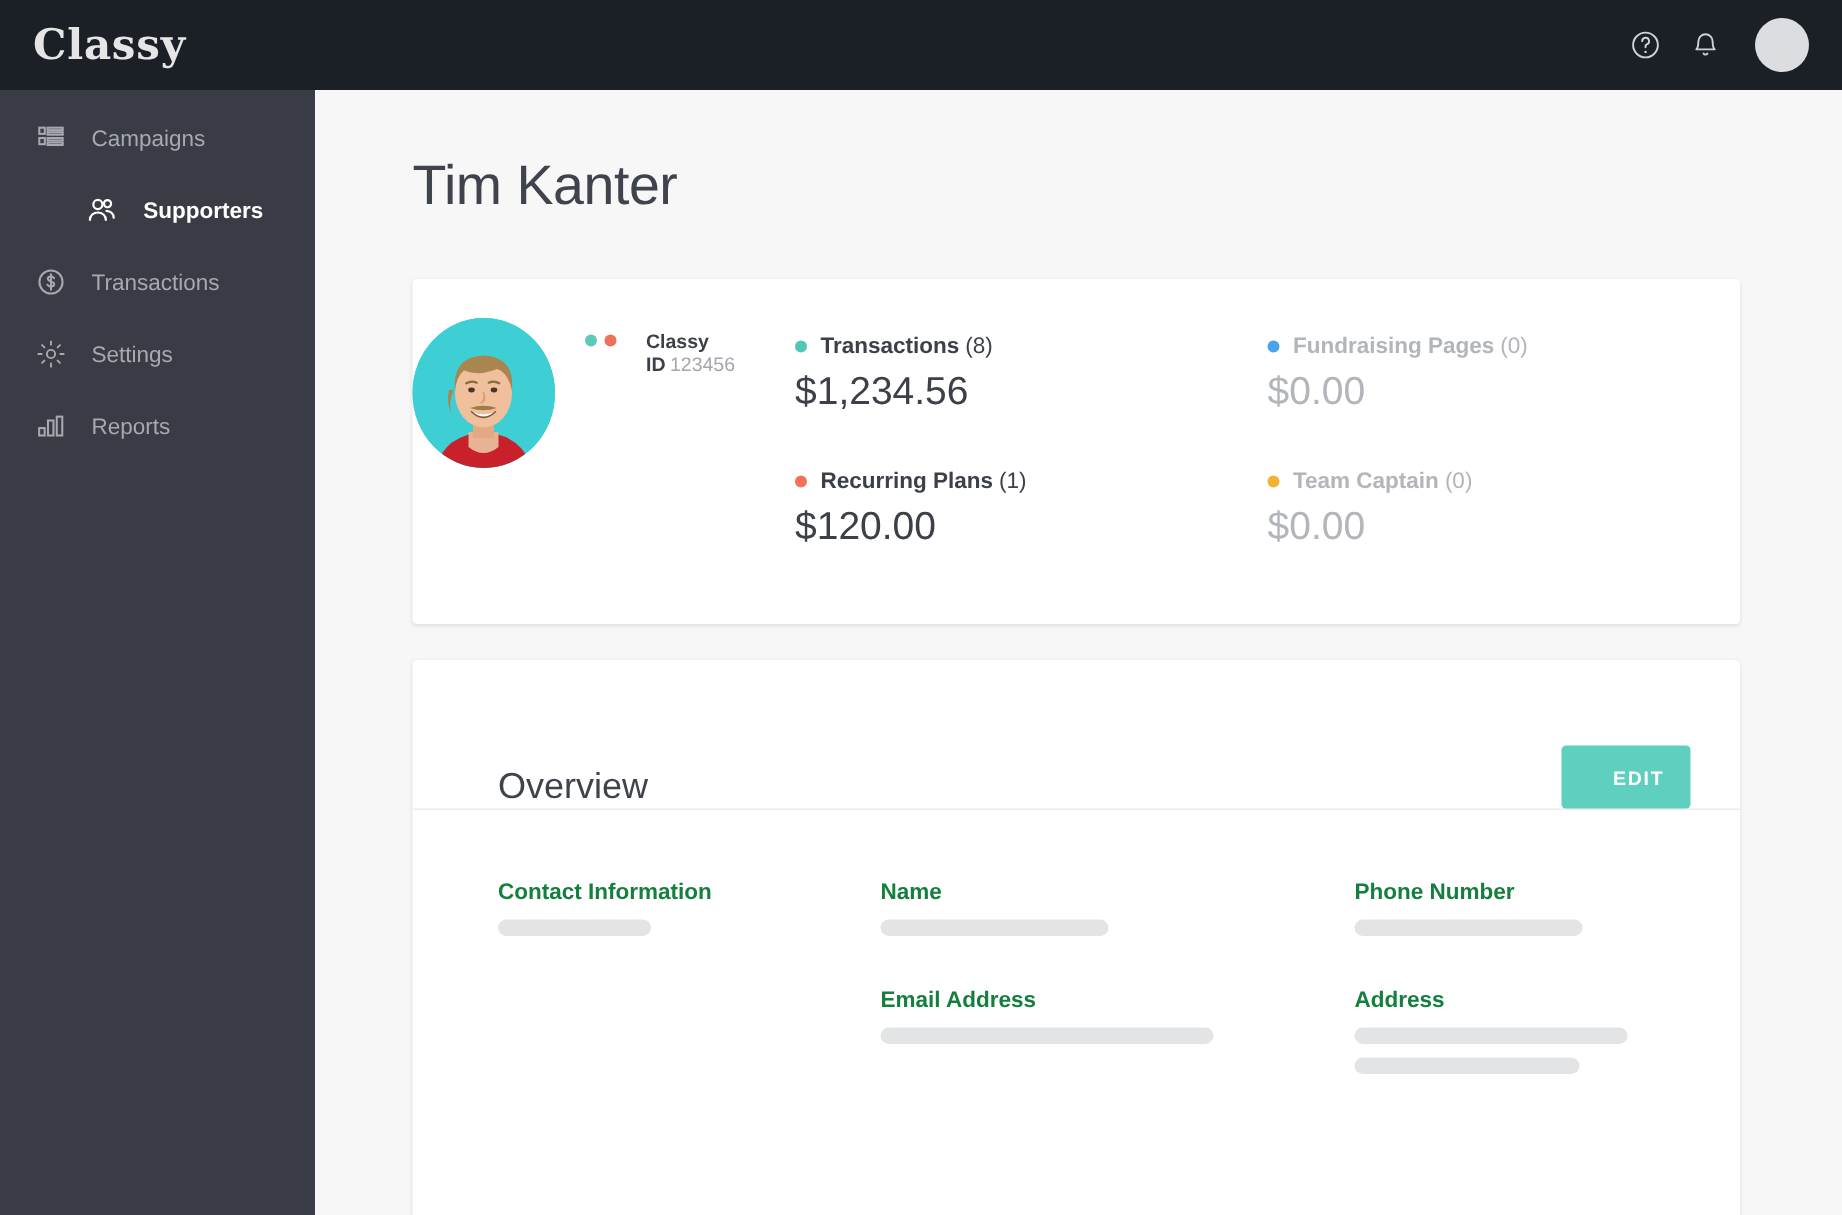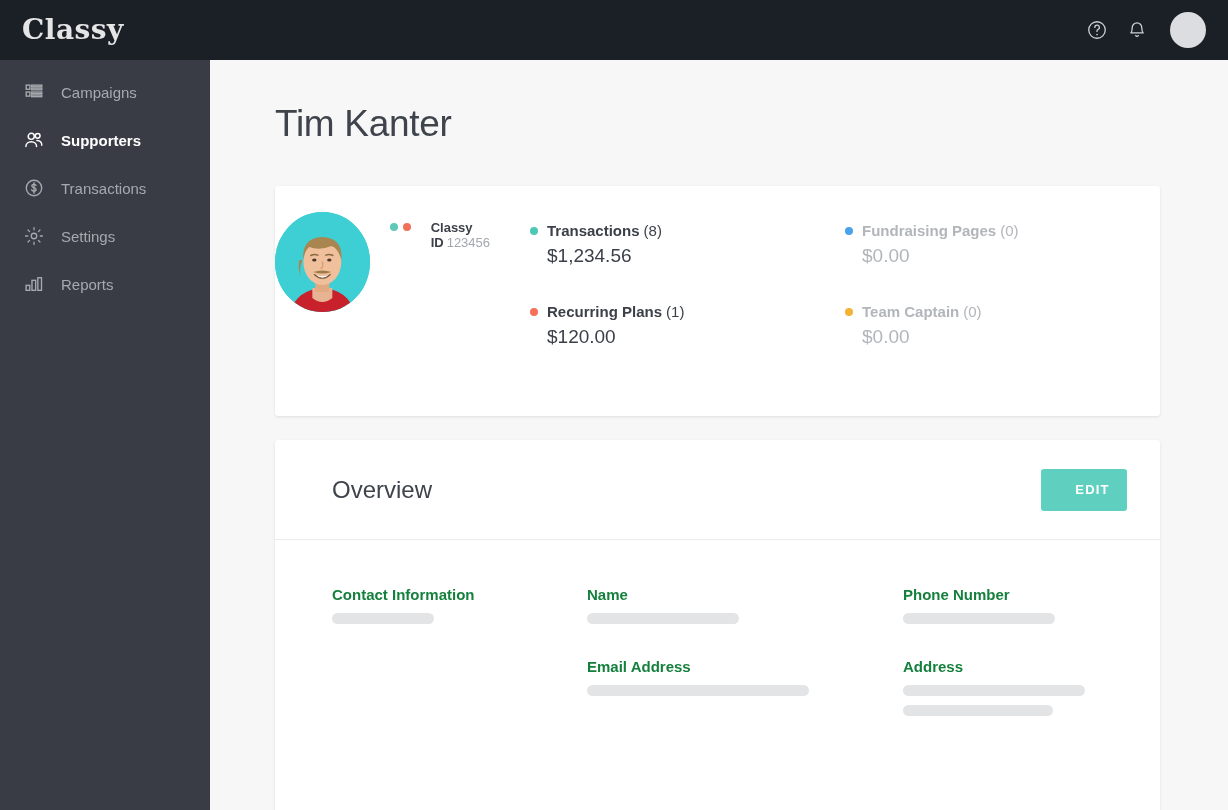--- a/index.html
+++ b/index.html
@@ -92,21 +92,21 @@
     width: 26px;
     height: 26px;
     display: flex;
     align-items: center;
     justify-content: center;
     margin-right: 14px;
     flex: 0 0 auto;
   }
   .nav-item .nav-icon svg { display: block; }
   .nav-item .nav-label { line-height: 1; }
-  .nav-item.active { color: #ffffff; font-weight: bold; }
+  .nav-item.active { color: #ffffff; font-weight: bold; justify-content: center; }
 
   
   .main {
     position: absolute;
     top: 60px; left: 210px;
     width: 1018px;
     height: 750px;
     background: #f7f7f7;
     overflow: hidden;
   }
@@ -191,43 +191,42 @@
     color: #3c4049;
   }
   .stat .stat-label .sdot {
     width: 8px; height: 8px; border-radius: 50%;
     margin-right: 9px;
     flex: 0 0 auto;
   }
   .stat .stat-label .count { font-weight: normal; margin-left: 4px; }
   .stat .stat-value {
     margin-top: 6px;
-    margin-left: 17px;
-    font-size: 19px;
+    font-size: 26px;
     color: #3c4049;
   }
   .stat.muted .stat-label,
   .stat.muted .stat-value { color: #b2b5ba; }
 
   .sd-teal { background: #4ec8b4; }
   .sd-coral { background: #f4705a; }
   .sd-blue { background: #4aa3e8; }
   .sd-orange { background: #f2b233; }
 
   
   #overview-card {
     top: 380px;
     height: 375px;
   }
 
   .overview-head {
     height: 100px;
     border-bottom: 1px solid #ececed;
     display: flex;
-    align-items: center;
+    align-items: flex-end;
     padding: 0 33px 0 57px;
   }
 
   .overview-title {
     font-size: 24px;
     font-weight: normal;
     color: #3e434c;
   }
 
   .edit-btn {

